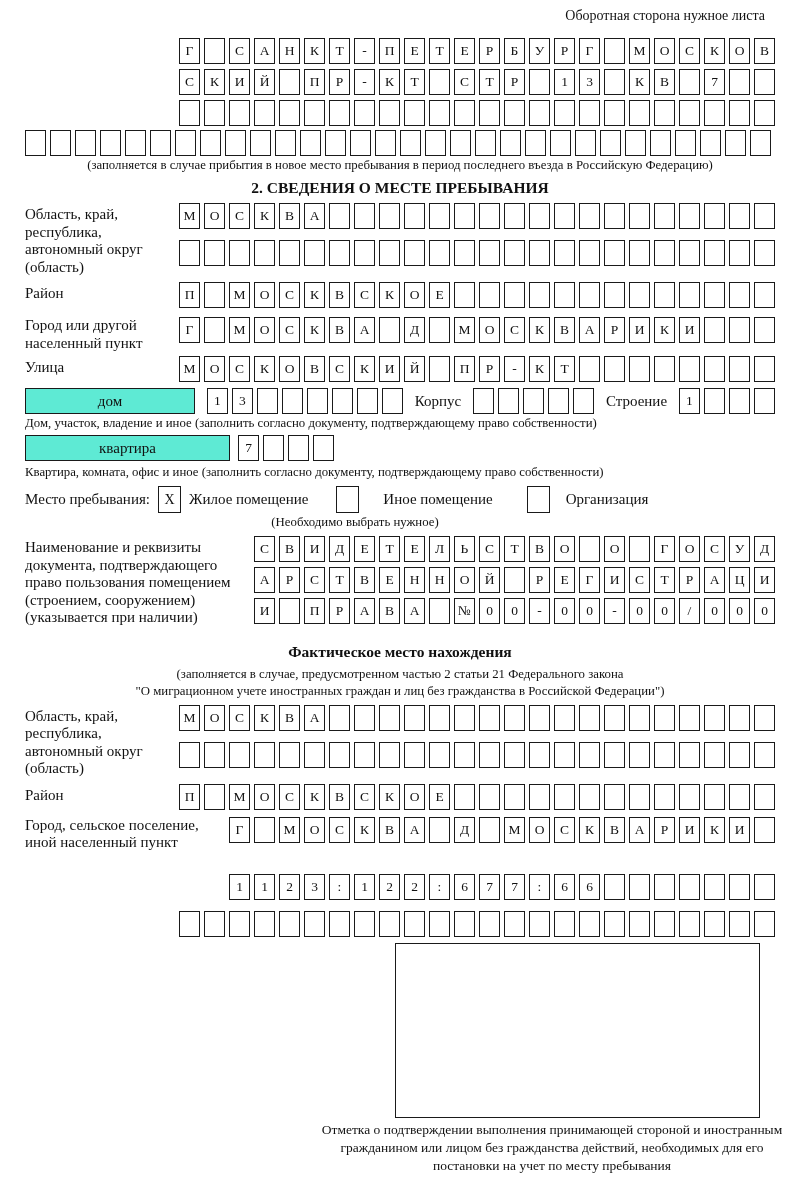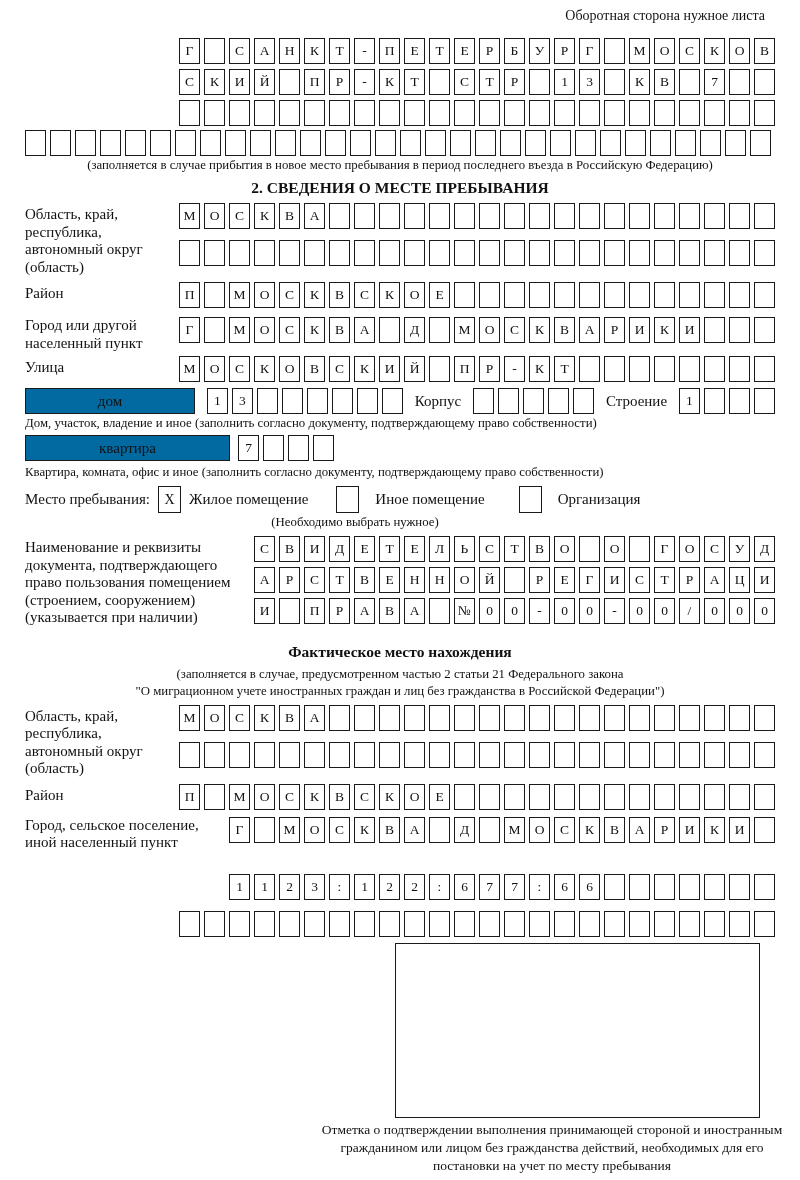--- a/index.html
+++ b/index.html
@@ -17,21 +17,21 @@
   .cells { display:flex; gap:4px; margin-left:auto; }
   .cells.left { margin-left:0; }
   .cell {
     flex:0 0 auto; width:21px; height:26px; border:1.5px solid #1a1a1a;
     display:flex; align-items:center; justify-content:center;
     font-size:13.5px; line-height:1; background:#fff;
   }
   .checkbox { width:23px; height:27px; font-size:14px; }
   .longbox {
     border:1.5px solid #1a1a1a; height:26px; display:flex; align-items:center;
-    justify-content:center; font-size:15px; background:#0369a1; flex:0 0 auto;
+    justify-content:center; font-size:15px; background:#5eead4; flex:0 0 auto;
   }
   .caption { font-size:12.8px; line-height:15px; }
   .caption.center { text-align:center; }
   .sec-title { text-align:center; font-weight:bold; font-size:15.5px; }
   .inline-lbl { font-size:15px; }
   .mt2{margin-top:2px}.mt4{margin-top:4px}.mt6{margin-top:6px}.mt8{margin-top:6px}.mt16{margin-top:16px}
   .gap5 > .cells { margin-bottom:5px; } .gap5 > .cells:last-child { margin-bottom:0; }
   .gap11 > .cells { margin-bottom:11px; } .gap11 > .cells:last-child { margin-bottom:0; }
   .dom-row { display:flex; align-items:center; width:100%; justify-content:space-between; }
   .mesto-row { display:flex; align-items:center; }
@@ -354,21 +354,21 @@
       <span class="cell"></span>
     </div>
 </div>
 <div class="caption mt4">Квартира, комната, офис и иное (заполнить согласно документу, подтверждающему право собственности)</div>
 
 <div class="mesto-row mt6">
   <span class="inline-lbl">Место пребывания:</span>
   <span class="cell checkbox" style="margin-left:8px">X</span>
   <span class="inline-lbl" style="margin-left:8px">Жилое помещение</span>
   <span class="cell checkbox" style="margin-left:28px"></span>
-  <span class="inline-lbl" style="margin-left:16px">Иное помещение</span>
+  <span class="inline-lbl" style="margin-left:24px">Иное помещение</span>
   <span class="cell checkbox" style="margin-left:34px"></span>
   <span class="inline-lbl" style="margin-left:16px">Организация</span>
 </div>
 <div class="caption mt2" style="margin-left:180px;width:300px;text-align:center">(Необходимо выбрать нужное)</div>
 
 <div class="blk mt6">
   <div class="lbl" style="width:225px">Наименование и реквизиты документа, подтверждающего право пользования помещением (строением, сооружением) (указывается при наличии)</div>
   <div class="rows gap5">
     <div class="cells">
         <span class="cell">С</span>

